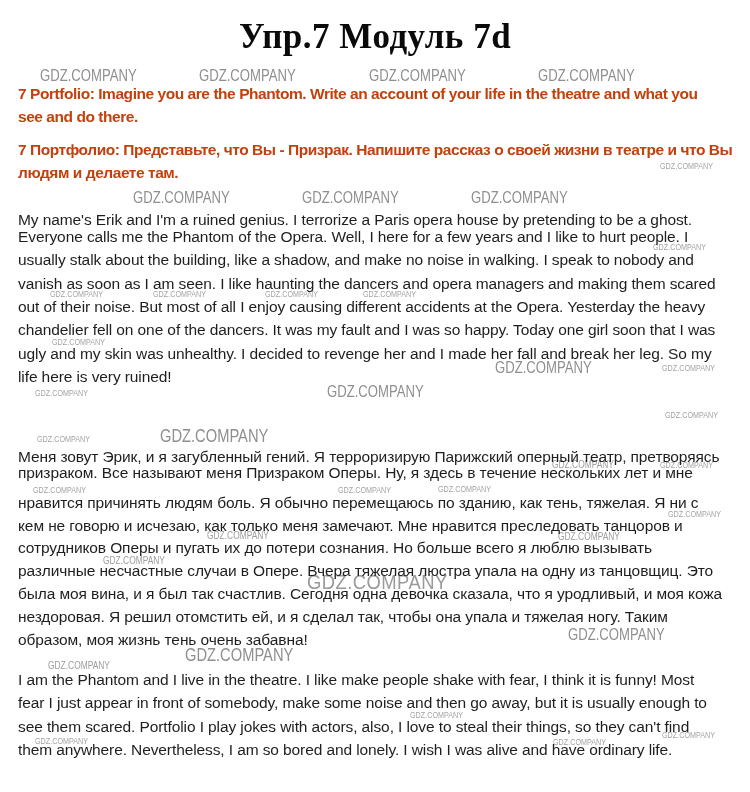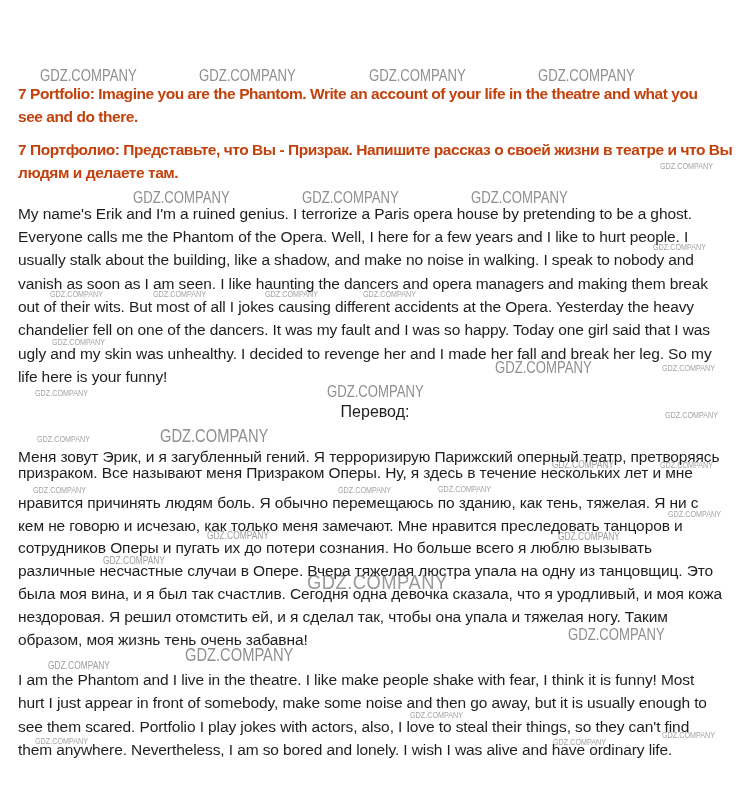--- a/index.html
+++ b/index.html
@@ -29,20 +29,21 @@
   .wm-s {font-size:10.5px;transform:scale(0.80,1);   color:#9d9d9d;}
   .wm-m {font-size:16px;  transform:scale(0.82,1);   color:#8f8f8f;}
   .wm-l {font-size:17.5px;transform:scale(0.84,1);   color:#8f8f8f;}
   .wm-xl{font-size:20px;  transform:scale(0.92,1);   color:#9a9a9a;letter-spacing:0.5px;}
 </style>
 </head>
 <body>
 
 <div id="page">
 
+  <div class="page-title">Упр.7 Модуль 7d</div>
 
   <div id="wm-layer">
       <span class="wm wm-m" style="left: 40px; top: 67px;">GDZ.COMPANY</span>
       <span class="wm wm-m" style="left: 199px; top: 67px;">GDZ.COMPANY</span>
       <span class="wm wm-m" style="left: 369px; top: 67px;">GDZ.COMPANY</span>
       <span class="wm wm-m" style="left: 538px; top: 67px;">GDZ.COMPANY</span>
       <span class="wm wm-xs" style="left: 660px; top: 161px;">GDZ.COMPANY</span>
       <span class="wm wm-m" style="left: 133px; top: 189px;">GDZ.COMPANY</span>
       <span class="wm wm-m" style="left: 302px; top: 189px;">GDZ.COMPANY</span>
       <span class="wm wm-m" style="left: 471px; top: 189px;">GDZ.COMPANY</span>
@@ -82,44 +83,43 @@
     <div class="line bold" style="top:85px">7 Portfolio: Imagine you are the Phantom. Write an account of your life in the theatre and what you</div>
     <div class="line bold" style="top:108px">see and do there.</div>
   </div>
 
   <div>
     <div class="line bold" style="top:141px">7 Портфолио: Представьте, что Вы - Призрак. Напишите рассказ о своей жизни в театре и что Вы</div>
     <div class="line bold" style="top:164px">людям и делаете там.</div>
   </div>
 
   <div>
-    <div class="line" style="top:205px">My name's Erik and I'm a ruined genius. I terrorize a Paris opera house by pretending to be a ghost.</div>
+    <div class="line" style="top:211px">My name's Erik and I'm a ruined genius. I terrorize a Paris opera house by pretending to be a ghost.</div>
     <div class="line" style="top:228px">Everyone calls me the Phantom of the Opera. Well, I here for a few years and I like to hurt people. I</div>
     <div class="line" style="top:251px">usually stalk about the building, like a shadow, and make no noise in walking. I speak to nobody and</div>
-    <div class="line" style="top:275px">vanish as soon as I am seen. I like haunting the dancers and opera managers and making them break</div>
-    <div class="line" style="top:298px">out of their wits. But most of all I jokes causing different accidents at the Opera. Yesterday the heavy</div>
-    <div class="line" style="top:321px">chandelier fell on one of the dancers. It was my fault and I was so happy. Today one girl said that I was</div>
+    <div class="line" style="top:275px">vanish as soon as I am seen. I like haunting the dancers and opera managers and making them scared</div>
+    <div class="line" style="top:298px">out of their noise. But most of all I enjoy causing different accidents at the Opera. Yesterday the heavy</div>
+    <div class="line" style="top:321px">chandelier fell on one of the dancers. It was my fault and I was so happy. Today one girl soon that I was</div>
     <div class="line" style="top:345px">ugly and my skin was unhealthy. I decided to revenge her and I made her fall and break her leg. So my</div>
-    <div class="line" style="top:368px">life here is your funny!</div>
+    <div class="line" style="top:368px">life here is very ruined!</div>
   </div>
 
-  <div class="center-label" style="top:403px">Перевод:</div>
 
   <div>
     <div class="line" style="top:448px">Меня зовут Эрик, и я загубленный гений. Я терроризирую Парижский оперный театр, претворяясь</div>
     <div class="line" style="top:464px">призраком. Все называют меня Призраком Оперы. Ну, я здесь в течение нескольких лет и мне</div>
     <div class="line" style="top:494px">нравится причинять людям боль. Я обычно перемещаюсь по зданию, как тень, тяжелая. Я ни с</div>
     <div class="line" style="top:517px">кем не говорю и исчезаю, как только меня замечают. Мне нравится преследовать танцоров и</div>
     <div class="line" style="top:539px">сотрудников Оперы и пугать их до потери сознания. Но больше всего я люблю вызывать</div>
     <div class="line" style="top:562px">различные несчастные случаи в Опере. Вчера тяжелая люстра упала на одну из танцовщиц. Это</div>
     <div class="line" style="top:585px">была моя вина, и я был так счастлив. Сегодня одна девочка сказала, что я уродливый, и моя кожа</div>
     <div class="line" style="top:608px">нездоровая. Я решил отомстить ей, и я сделал так, чтобы она упала и тяжелая ногу. Таким</div>
     <div class="line" style="top:631px">образом, моя жизнь тень очень забавна!</div>
   </div>
 
   <div>
     <div class="line" style="top:671px">I am the Phantom and I live in the theatre. I like make people shake with fear, I think it is funny! Most</div>
-    <div class="line" style="top:694px">hurt I just appear in front of somebody, make some noise and then go away, but it is usually enough to</div>
+    <div class="line" style="top:694px">fear I just appear in front of somebody, make some noise and then go away, but it is usually enough to</div>
     <div class="line" style="top:718px">see them scared. Portfolio I play jokes with actors, also, I love to steal their things, so they can't find</div>
     <div class="line" style="top:741px">them anywhere. Nevertheless, I am so bored and lonely. I wish I was alive and have ordinary life.</div>
   </div>
 
 </div>
 
 </body></html>

